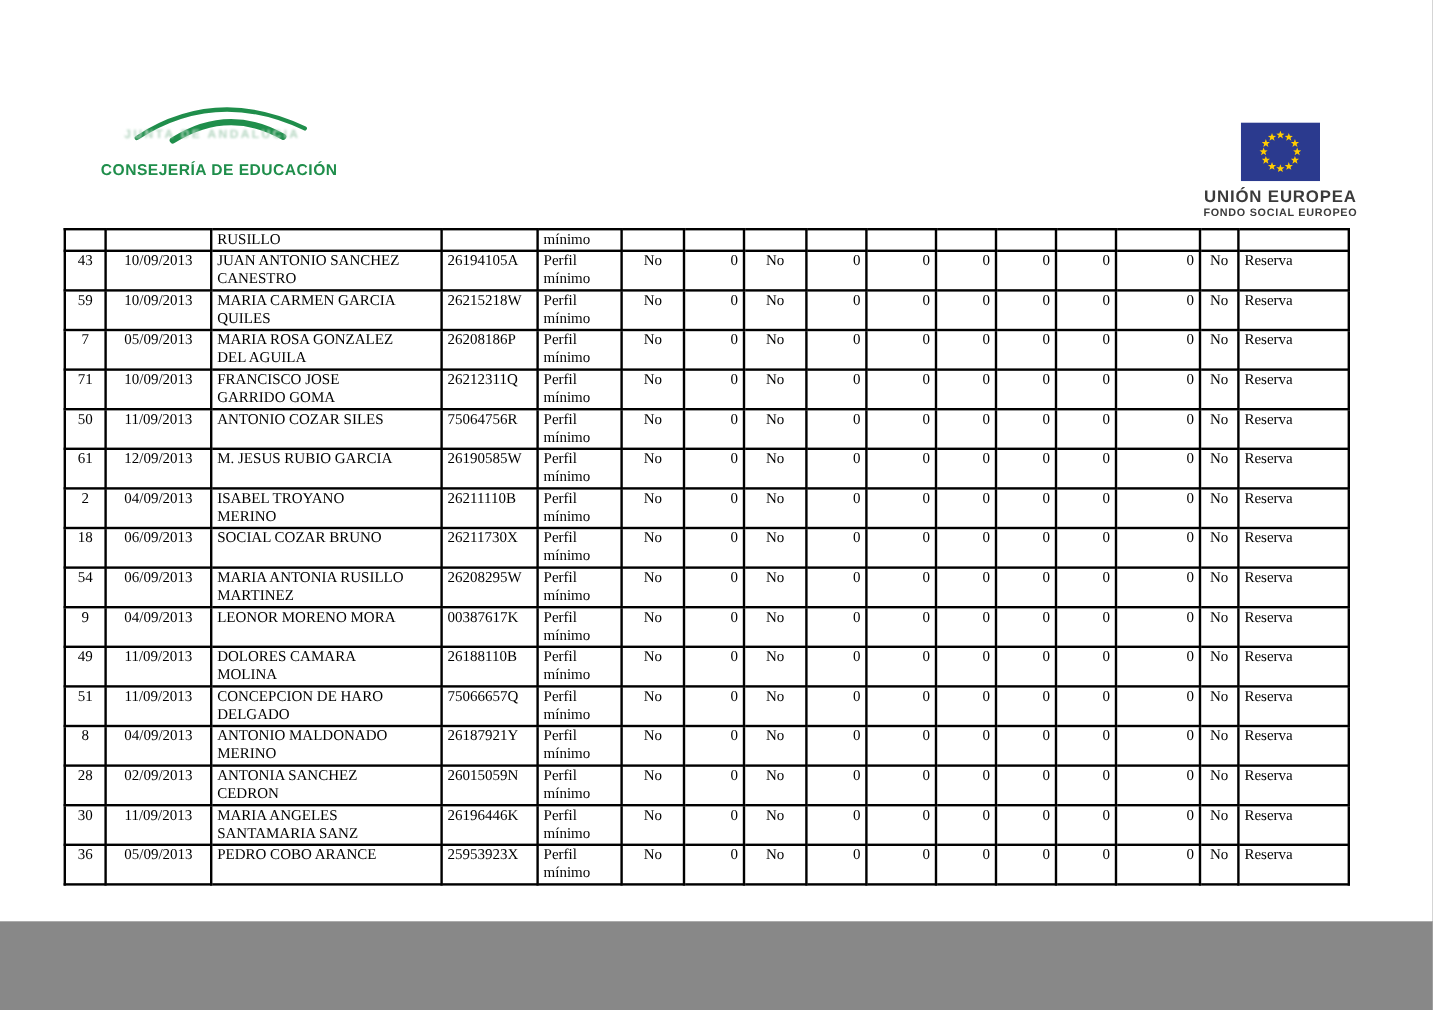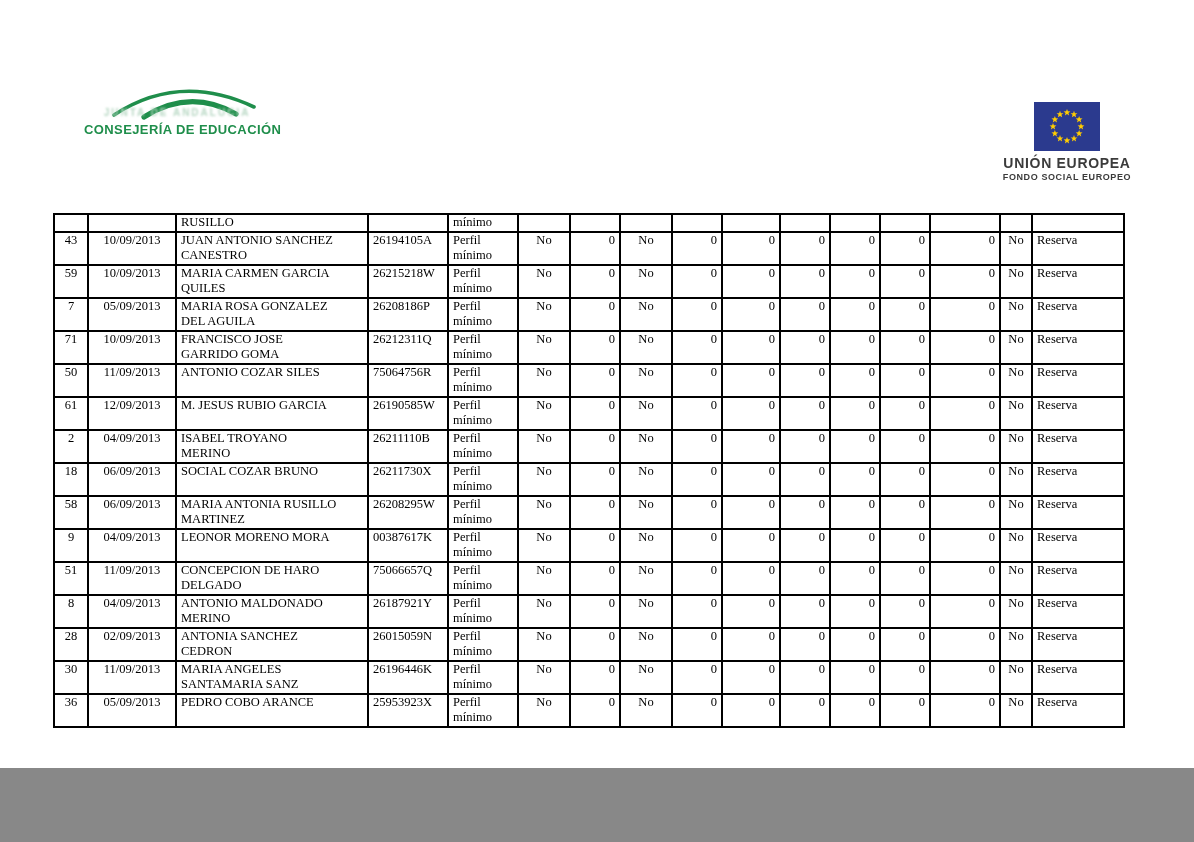--- a/index.html
+++ b/index.html
@@ -25,42 +25,42 @@
   .junta-logo{position:absolute;left:84px;top:84px;width:186px;}
   .junta-arcs{display:block;width:186px;height:36px;}
   .junta-faded{
     margin-top:-13px;text-align:center;
     font-family:"Liberation Sans",sans-serif;
     font-weight:bold;font-size:10px;letter-spacing:2px;
     color:var(--junta-faded);filter:blur(0.9px);
     white-space:nowrap;
   }
   .junta-title{
-    margin-top:4px;text-align:center;
+    margin-top:16px;text-align:center;
     font-family:"Liberation Sans",sans-serif;
     font-weight:bold;font-size:13px;letter-spacing:0.4px;
     color:var(--junta-green);white-space:nowrap;
   }
 
   
   .eu-logo{position:absolute;left:1001px;top:102px;width:132px;text-align:center;}
   .eu-flag{display:block;margin:0 auto;}
   .eu-line1,.eu-line2{
     font-family:"Liberation Sans",sans-serif;
     font-weight:bold;color:#3b3b3b;white-space:nowrap;
   }
   .eu-line1{margin-top:4px;font-size:14px;letter-spacing:0.7px;}
   .eu-line2{margin-top:1px;font-size:9px;letter-spacing:0.6px;}
 
   
   table.roster{
     position:absolute;left:53px;top:190px;
     border-collapse:collapse;table-layout:fixed;
     width:1070px;
-    font-size:12.5px;line-height:15.5px;margin-top:23px;
+    font-size:12.5px;line-height:15.5px;
   }
   table.roster td{
     border:2px solid var(--ink);
     vertical-align:top;
     padding:0 4px;
     white-space:pre-line;
     overflow:hidden;
   }
   tr.carry td{height:16px;}
   tr.data td{height:31.5px;}
@@ -301,21 +301,21 @@
           <td>0</td>
           <td>0</td>
           <td>0</td>
           <td>0</td>
           <td>0</td>
           <td>0</td>
           <td>No</td>
           <td>Reserva</td>
         </tr>
         <tr class="data">
-          <td>58</td>
+          <td>54</td>
           <td>06/09/2013</td>
           <td>MARIA ANTONIA RUSILLO
 MARTINEZ</td>
           <td>26208295W</td>
           <td>Perfil
 mínimo</td>
           <td>No</td>
           <td>0</td>
           <td>No</td>
           <td>0</td>
@@ -325,20 +325,40 @@
           <td>0</td>
           <td>0</td>
           <td>No</td>
           <td>Reserva</td>
         </tr>
         <tr class="data">
           <td>9</td>
           <td>04/09/2013</td>
           <td>LEONOR MORENO MORA</td>
           <td>00387617K</td>
+          <td>Perfil
+mínimo</td>
+          <td>No</td>
+          <td>0</td>
+          <td>No</td>
+          <td>0</td>
+          <td>0</td>
+          <td>0</td>
+          <td>0</td>
+          <td>0</td>
+          <td>0</td>
+          <td>No</td>
+          <td>Reserva</td>
+        </tr>
+        <tr class="data">
+          <td>49</td>
+          <td>11/09/2013</td>
+          <td>DOLORES CAMARA
+MOLINA</td>
+          <td>26188110B</td>
           <td>Perfil
 mínimo</td>
           <td>No</td>
           <td>0</td>
           <td>No</td>
           <td>0</td>
           <td>0</td>
           <td>0</td>
           <td>0</td>
           <td>0</td>

